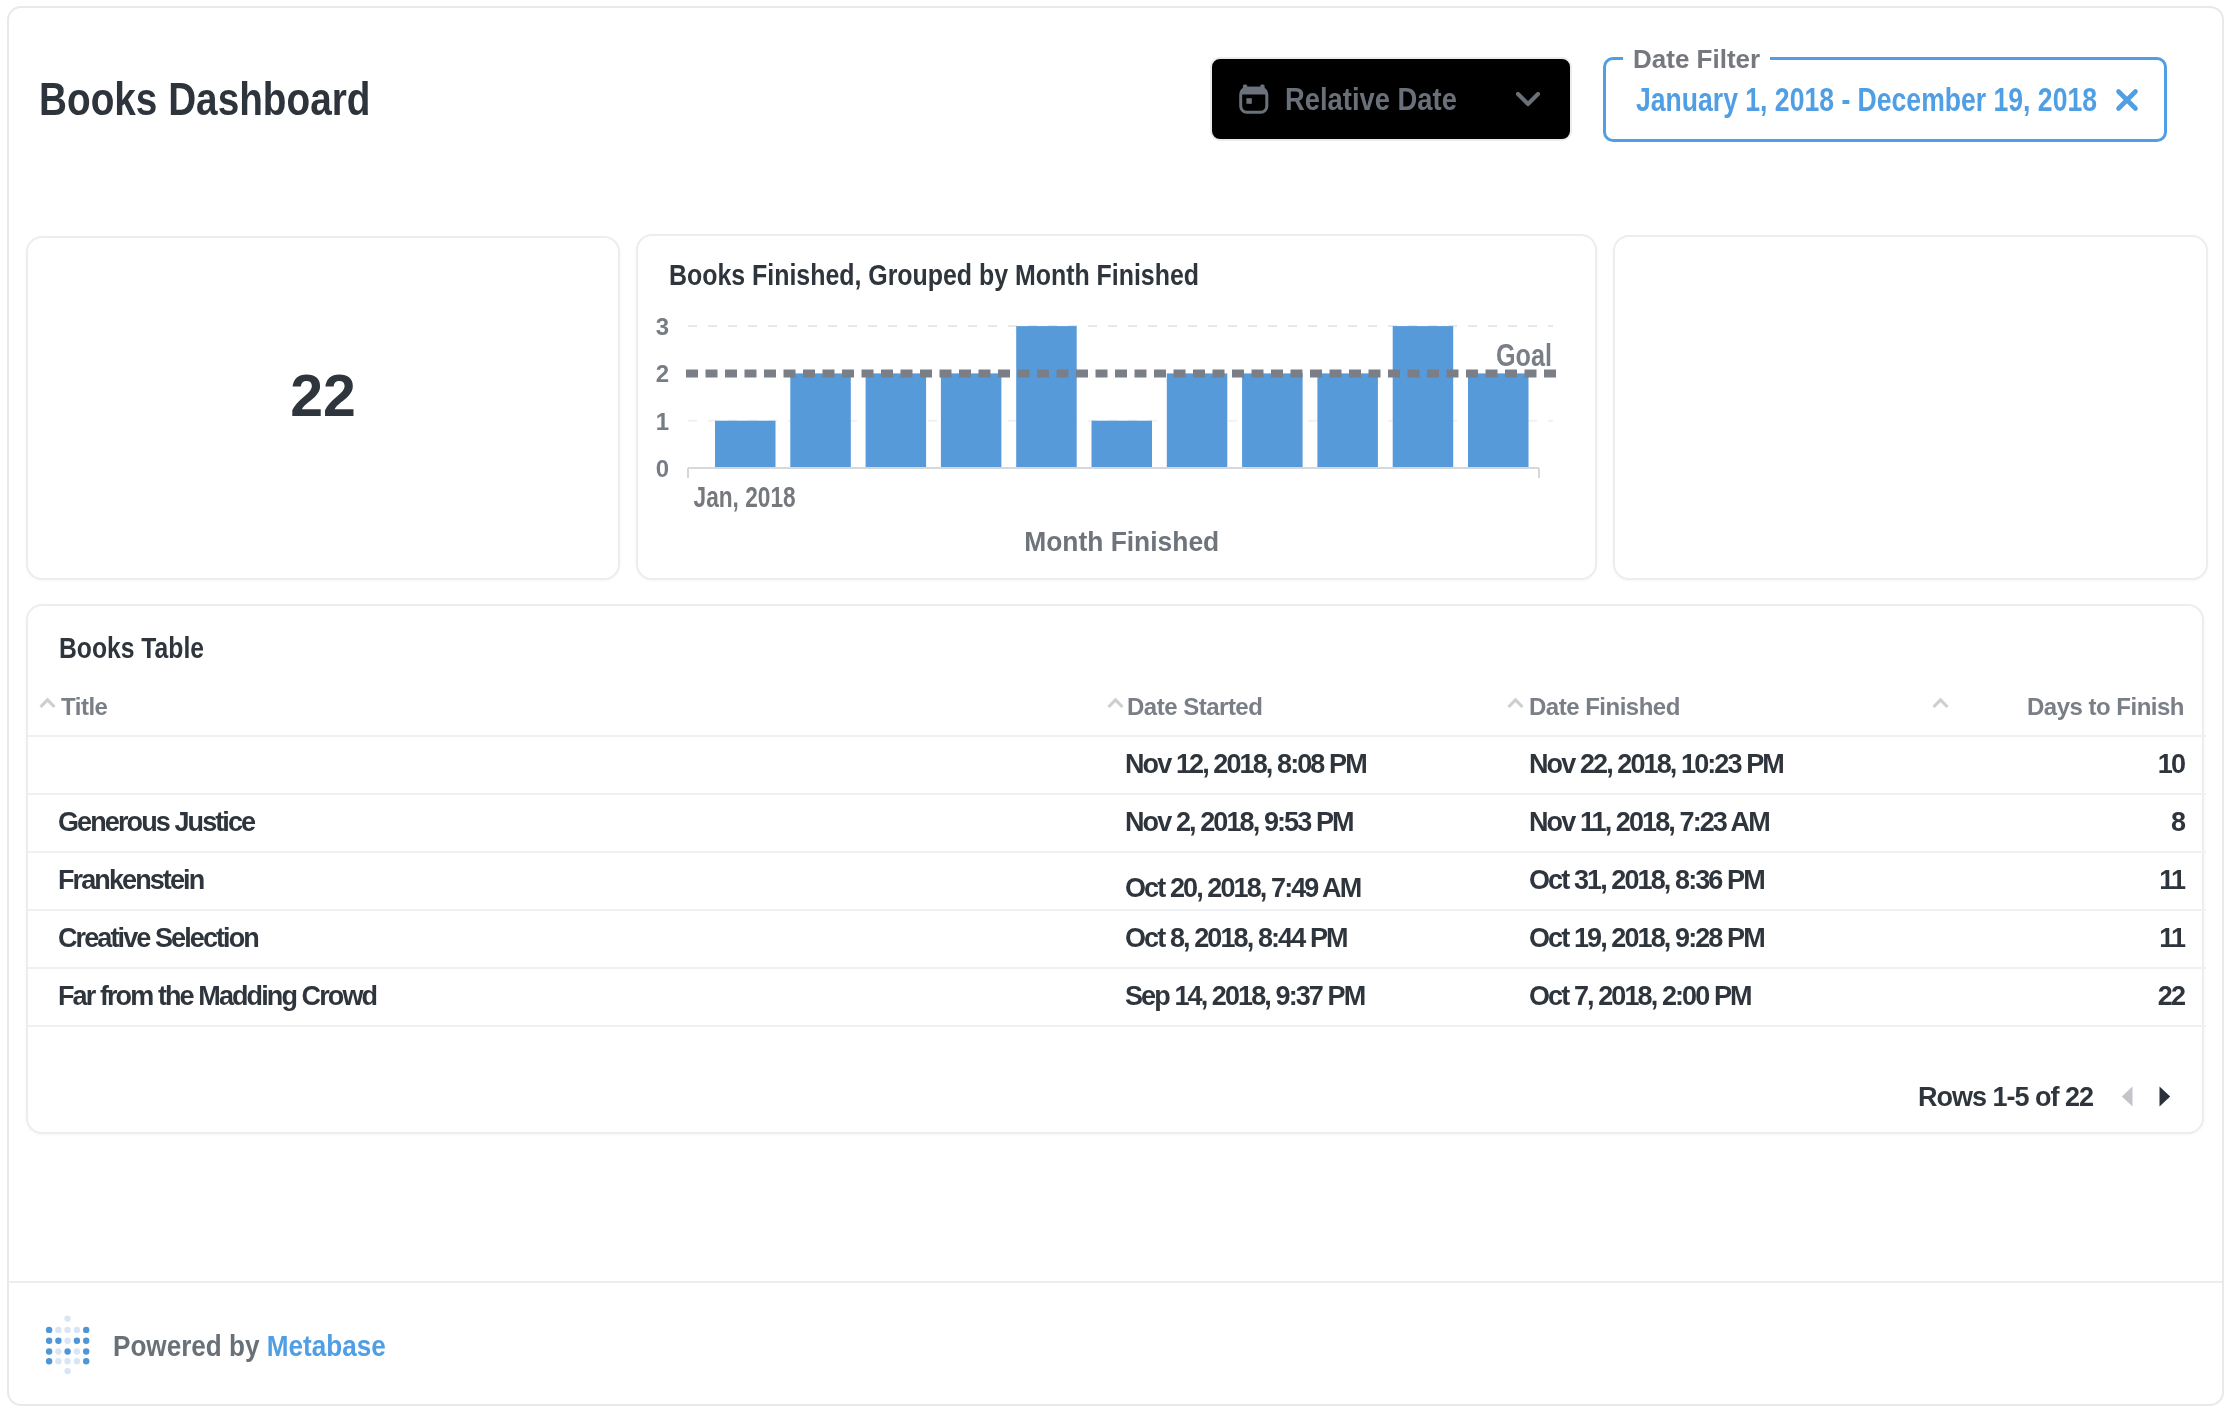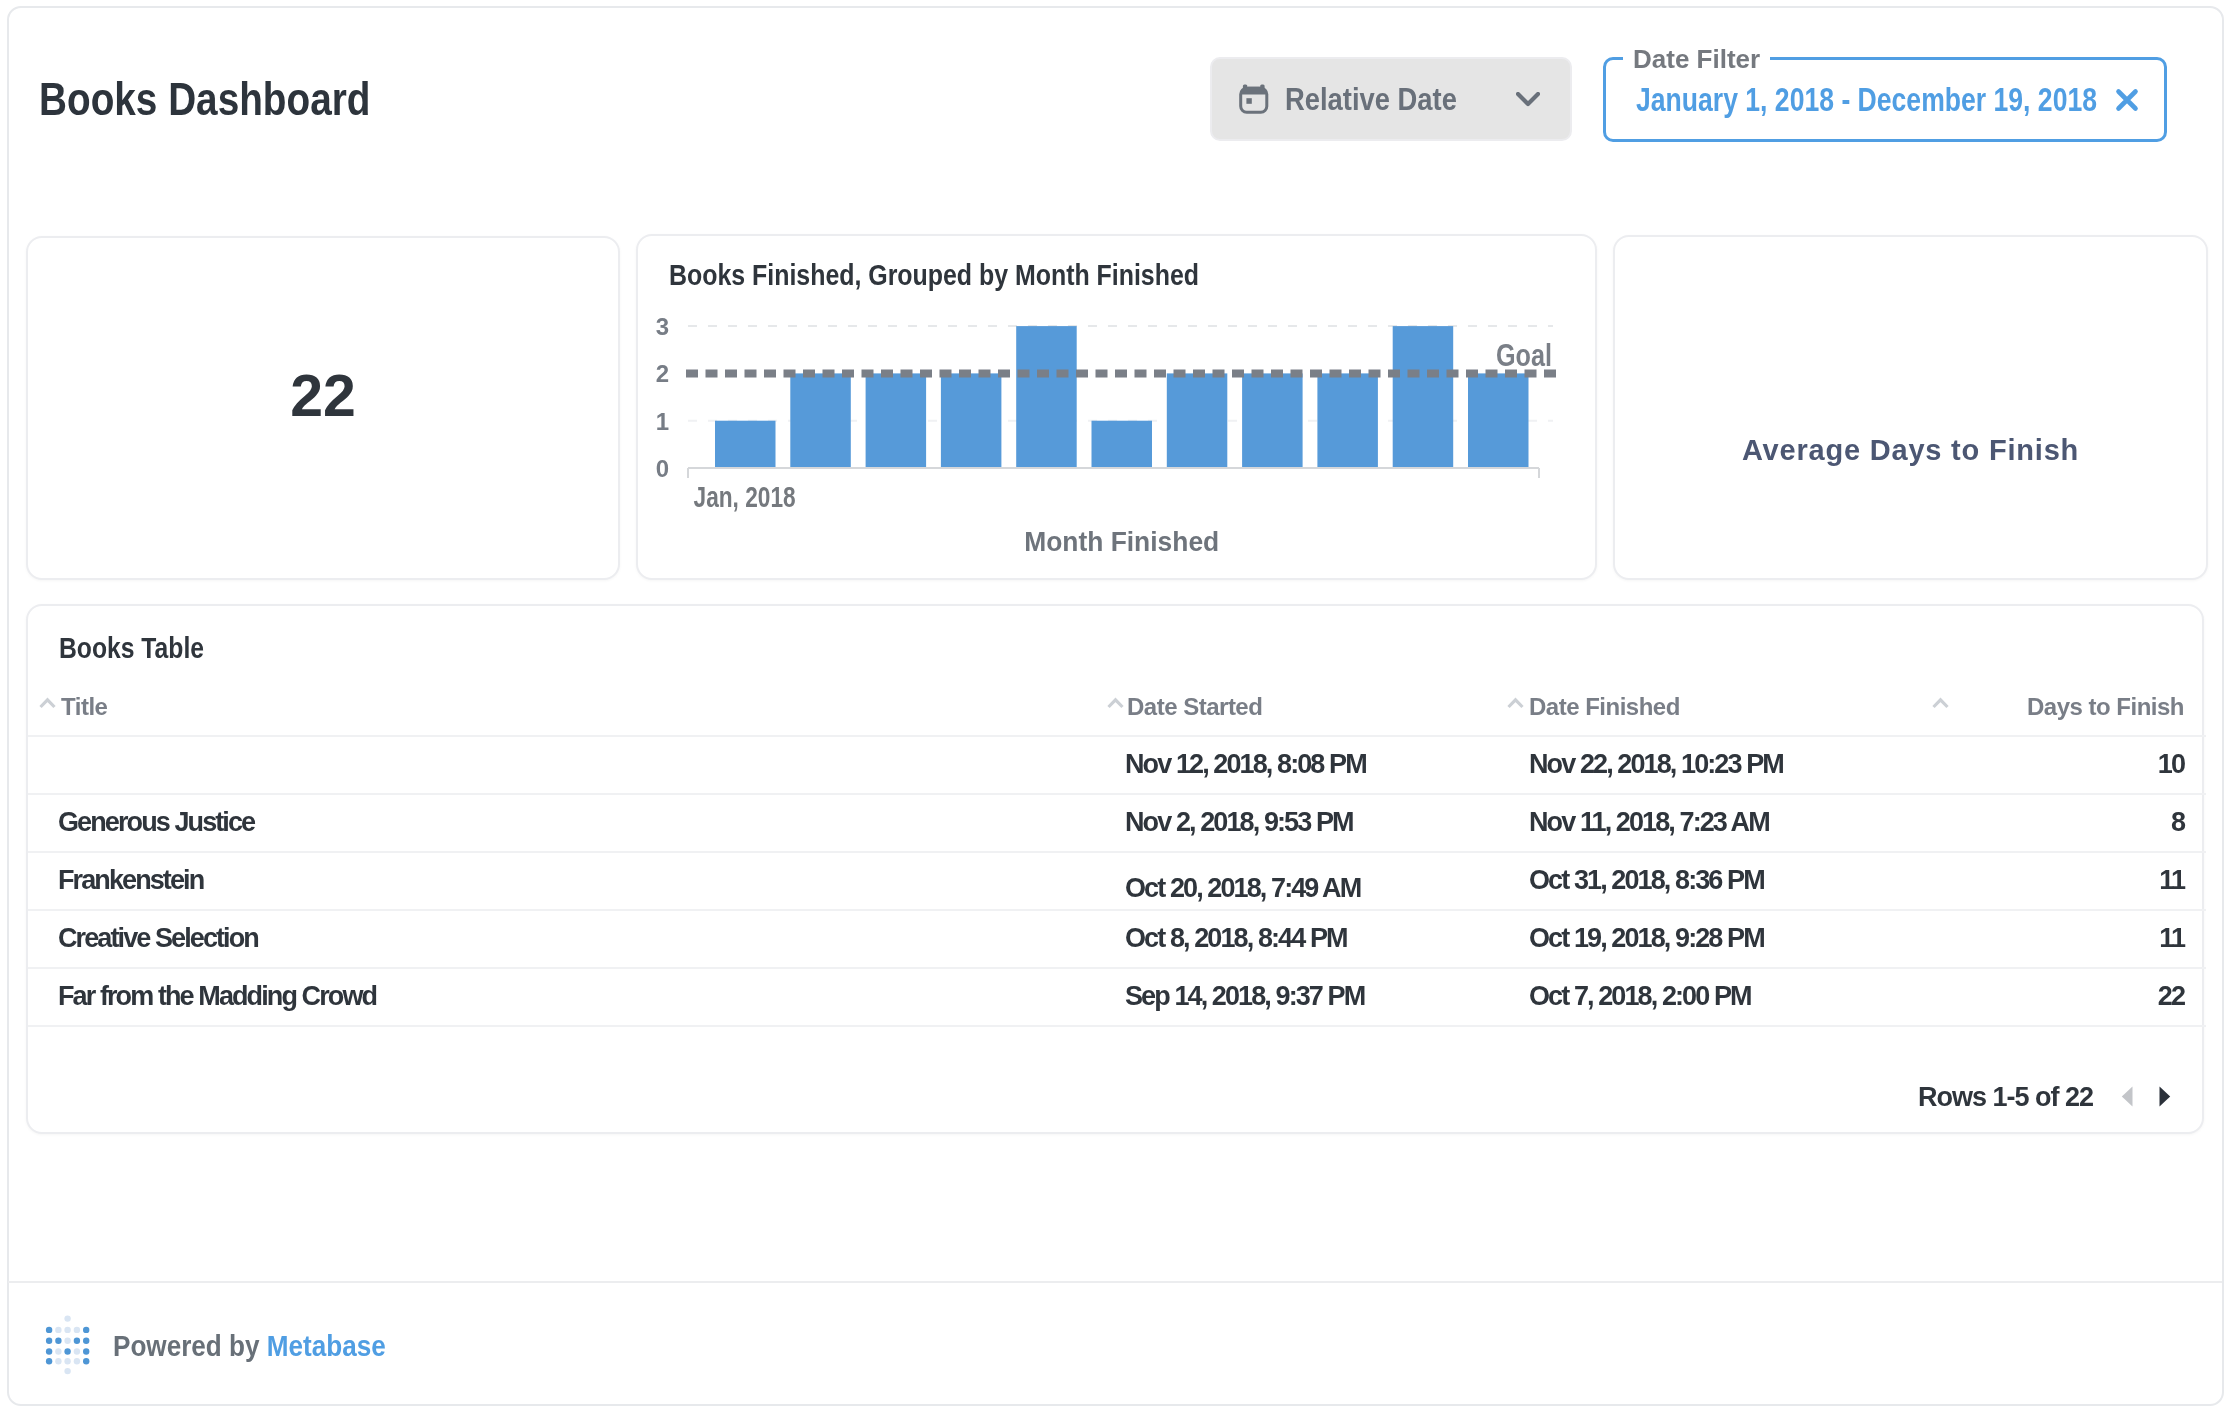--- a/index.html
+++ b/index.html
@@ -4,21 +4,21 @@
 <style>
   * { margin:0; padding:0; box-sizing:border-box; }
   html,body { width:2230px; height:1412px; background:#fff; font-family:"Liberation Sans", sans-serif; }
   body { position:relative; overflow:hidden; }
   .page { position:absolute; left:7px; top:6px; width:2217px; height:1400px;
           border:2px solid #e7e9ec; border-radius:14px; background:#fff; }
   .abs { position:absolute; }
   .h1 { left:39px; top:76px; font-size:46px; font-weight:700; color:#2d343c; line-height:1; white-space:nowrap; transform:scaleX(0.842); transform-origin:left top; }
 
   .relbtn { left:1210px; top:57px; width:362px; height:84px; border:2px solid #ececef; border-radius:10px;
-            background:#e5e5e5; display:flex; align-items:center; padding-left:27px; }
+            background:#000000; display:flex; align-items:center; padding-left:27px; }
   .relbtn .txt { margin-left:16px; font-size:32px; font-weight:700; color:#69707a; white-space:nowrap; display:inline-block; transform:scaleX(0.855); transform-origin:left center; }
   .relbtn .chev { margin-left:auto; margin-right:30px; }
 
   .fieldset { left:1603px; top:57px; width:564px; height:85px; border:3px solid #509ee3; border-radius:10px;
               background:#fff; display:flex; align-items:center; padding-left:30px; }
   .fieldset .legend { position:absolute; top:-14px; left:17px; background:#fff; padding:0 10px;
                       font-size:26px; font-weight:700; color:#75797f; line-height:1; letter-spacing:0px; white-space:nowrap; }
   .fieldset .val { font-size:34px; font-weight:700; color:#509ee3; white-space:nowrap; display:inline-block; transform:scaleX(0.7817); transform-origin:left center; }
   .fieldset svg.x { position:absolute; left:509px; top:27.5px; }
 
@@ -102,21 +102,20 @@
     </g>
     <line x1="50" y1="139.4" x2="927" y2="139.4" stroke="#7a7f87" stroke-width="8" stroke-dasharray="12 7.5"></line>
     <text x="916" y="131.8" font-size="31" font-weight="bold" fill="#7a7f87" text-anchor="end" textLength="56" lengthAdjust="spacingAndGlyphs">Goal</text>
     <path d="M52 234 L903 234 M52 234 L52 244 M903 234 L903 244" stroke="#d5d7da" stroke-width="2" fill="none"></path>
     <text x="57.6" y="273.2" font-size="29" font-weight="bold" fill="#75797e" textLength="102" lengthAdjust="spacingAndGlyphs">Jan, 2018</text>
     <text x="485.7" y="316.5" font-size="27" font-weight="bold" fill="#6e747c" text-anchor="middle" textLength="195" lengthAdjust="spacingAndGlyphs">Month Finished</text>
   </svg>
 </div>
 
 <div class="card card3">
-  <div class="scalar lbl" style="top:199px;">Average Days to Finish</div>
 </div>
 
 <div class="card cardT">
   <div class="tcell cardtitle" id="m-bt" style="left:31px; top:26.6px;">Books Table</div>
 
   <svg class="tcell" style="left:10px; top:89px;" width="22" height="16" viewBox="0 0 22 16">
     <path d="M2.5 12 L9.5 4.8 L16.5 12" stroke="#ccd0d5" stroke-width="3.2" fill="none"></path>
   </svg>
   <div class="tcell thead" id="m-h1" style="left:33px; top:88.7px;">Title</div>
   <svg class="tcell" style="left:1078px; top:89px;" width="22" height="16" viewBox="0 0 22 16">

